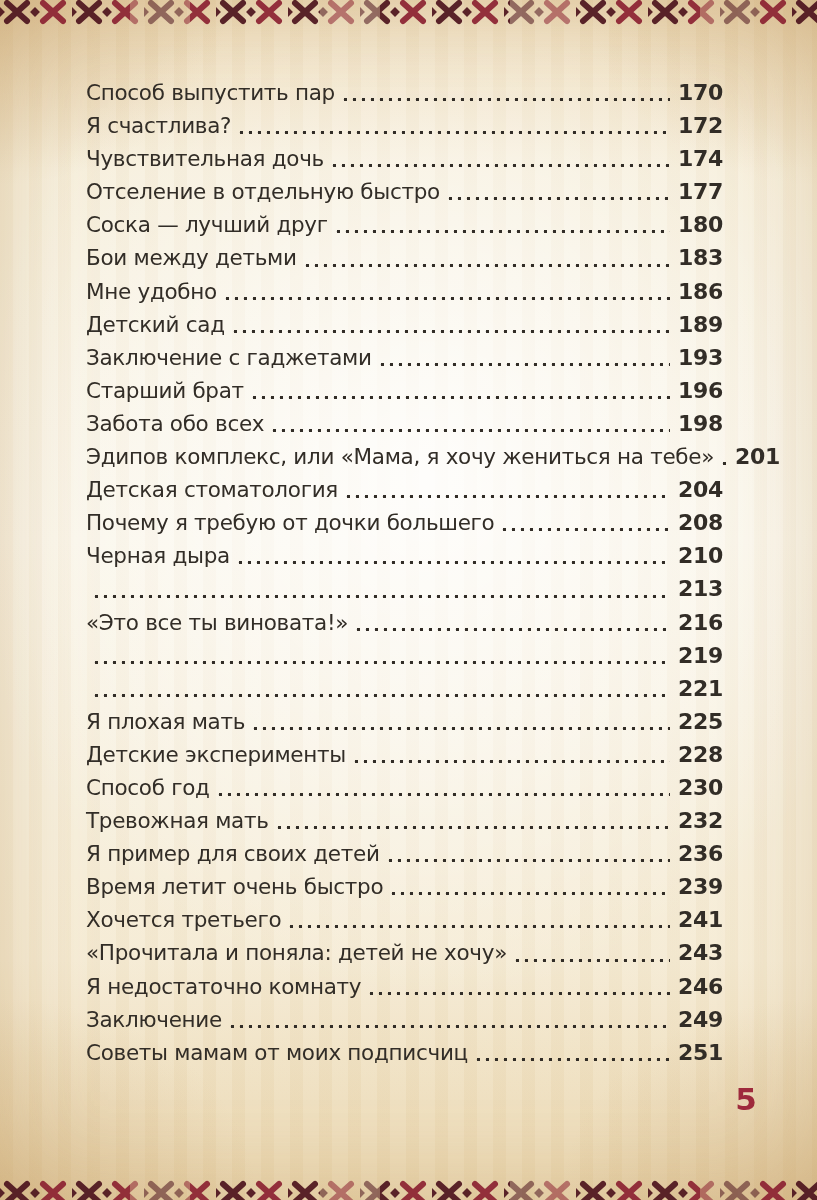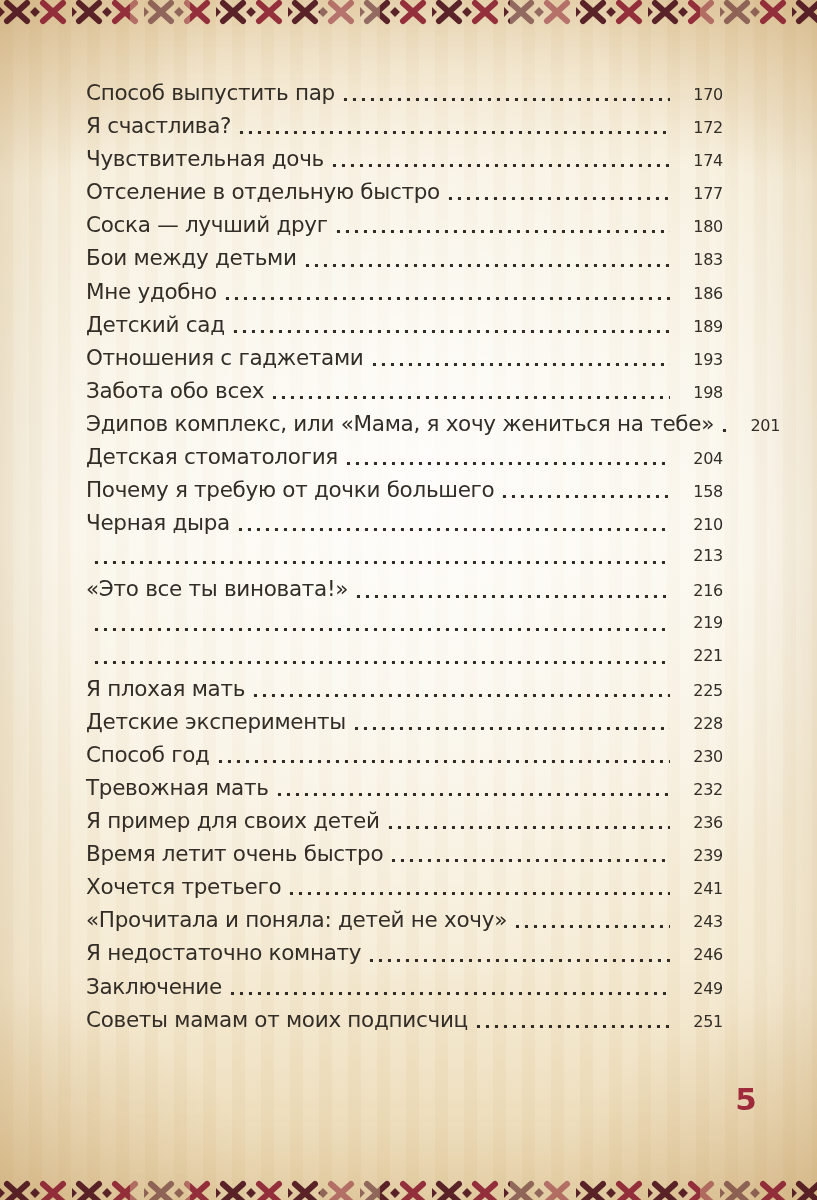--- a/index.html
+++ b/index.html
@@ -68,21 +68,22 @@
     left:8px;right:5px;bottom:7px;
     height:5px;
     background-image:radial-gradient(circle at 2.4px 2.5px, var(--ink) 1.55px, rgba(0,0,0,0) 1.95px);
     background-size:9px 5px;
     background-repeat:repeat-x;
   }
   .num{
     flex:0 0 auto;
     min-width:48px;
     text-align:right;
-    font-size:16px;
+    font-size:22px;
+    font-weight:bold;
   }
   .folio{
     position:absolute;
     left:726px;top:1081px;
     width:40px;
     text-align:center;
     color:var(--accent);
     font-size:31px;
     font-weight:bold;
     letter-spacing:0;
@@ -148,25 +149,30 @@
     <span class="num">186</span>
   </div>
 
   <div class="row">
     <span class="title">Детский сад</span>
     <span class="leader"></span>
     <span class="num">189</span>
   </div>
 
   <div class="row">
-    <span class="title">Отношения с гаджетами</span>
+    <span class="title">Заключение с гаджетами</span>
     <span class="leader"></span>
     <span class="num">193</span>
   </div>
 
+  <div class="row">
+    <span class="title">Старший брат</span>
+    <span class="leader"></span>
+    <span class="num">196</span>
+  </div>
 
   <div class="row">
     <span class="title">Забота обо всех</span>
     <span class="leader"></span>
     <span class="num">198</span>
   </div>
 
   <div class="row">
     <span class="title">Эдипов комплекс, или «Мама, я хочу жениться на тебе»</span>
     <span class="leader"></span>
@@ -175,21 +181,21 @@
 
   <div class="row">
     <span class="title">Детская стоматология</span>
     <span class="leader"></span>
     <span class="num">204</span>
   </div>
 
   <div class="row">
     <span class="title">Почему я требую от дочки большего</span>
     <span class="leader"></span>
-    <span class="num">158</span>
+    <span class="num">208</span>
   </div>
 
   <div class="row">
     <span class="title">Черная дыра</span>
     <span class="leader"></span>
     <span class="num">210</span>
   </div>
 
   <div class="row">
     <span class="leader"></span>

